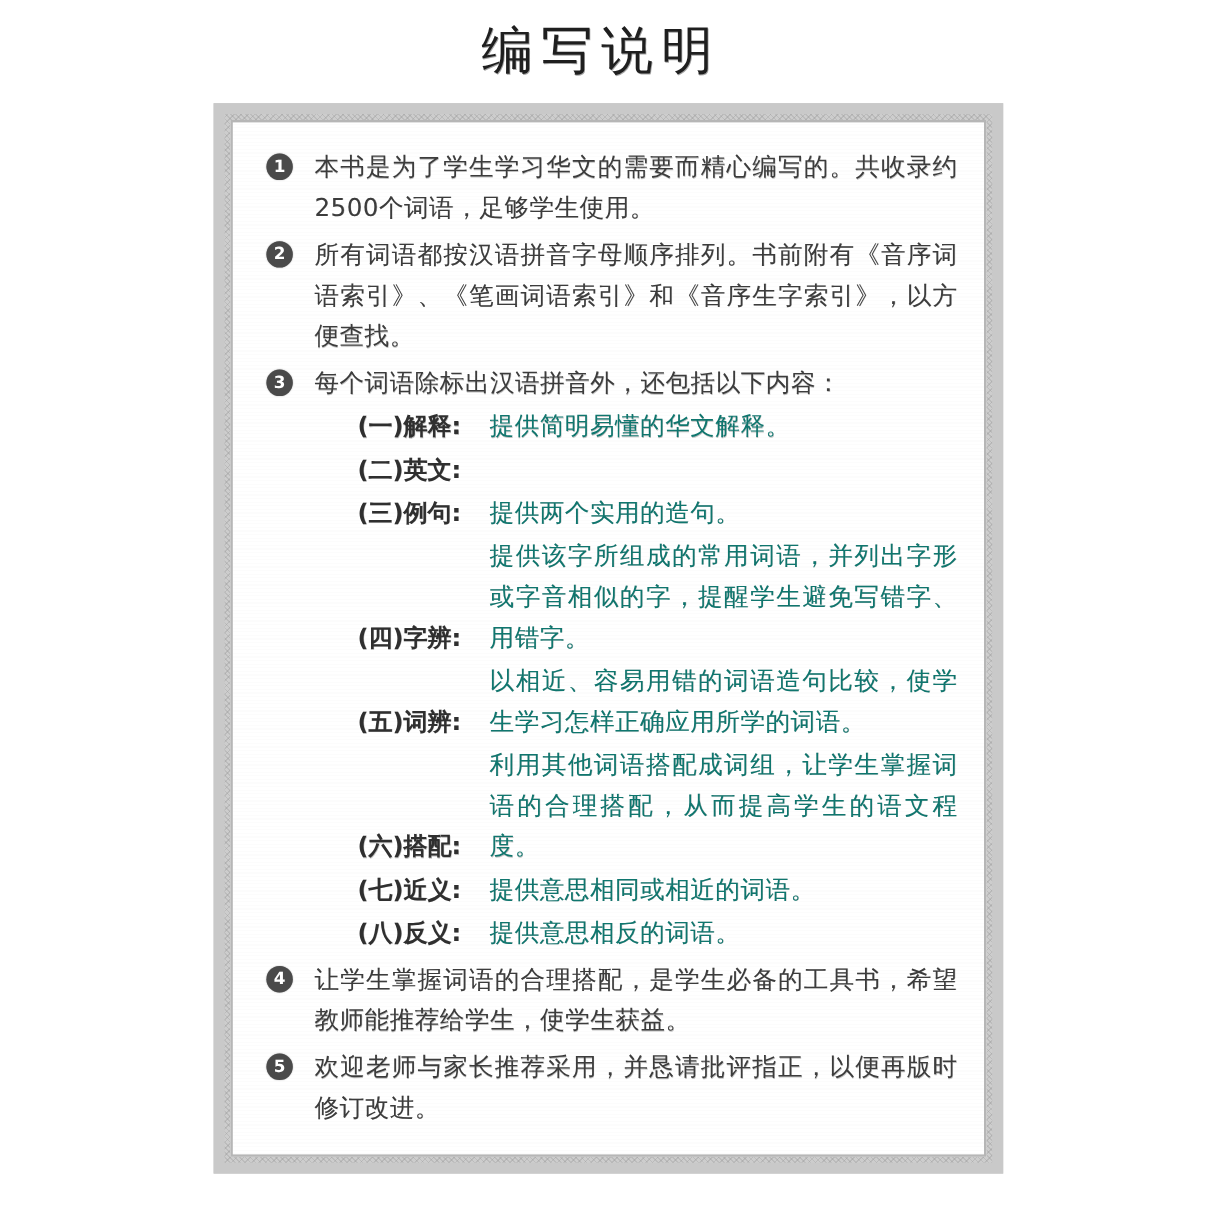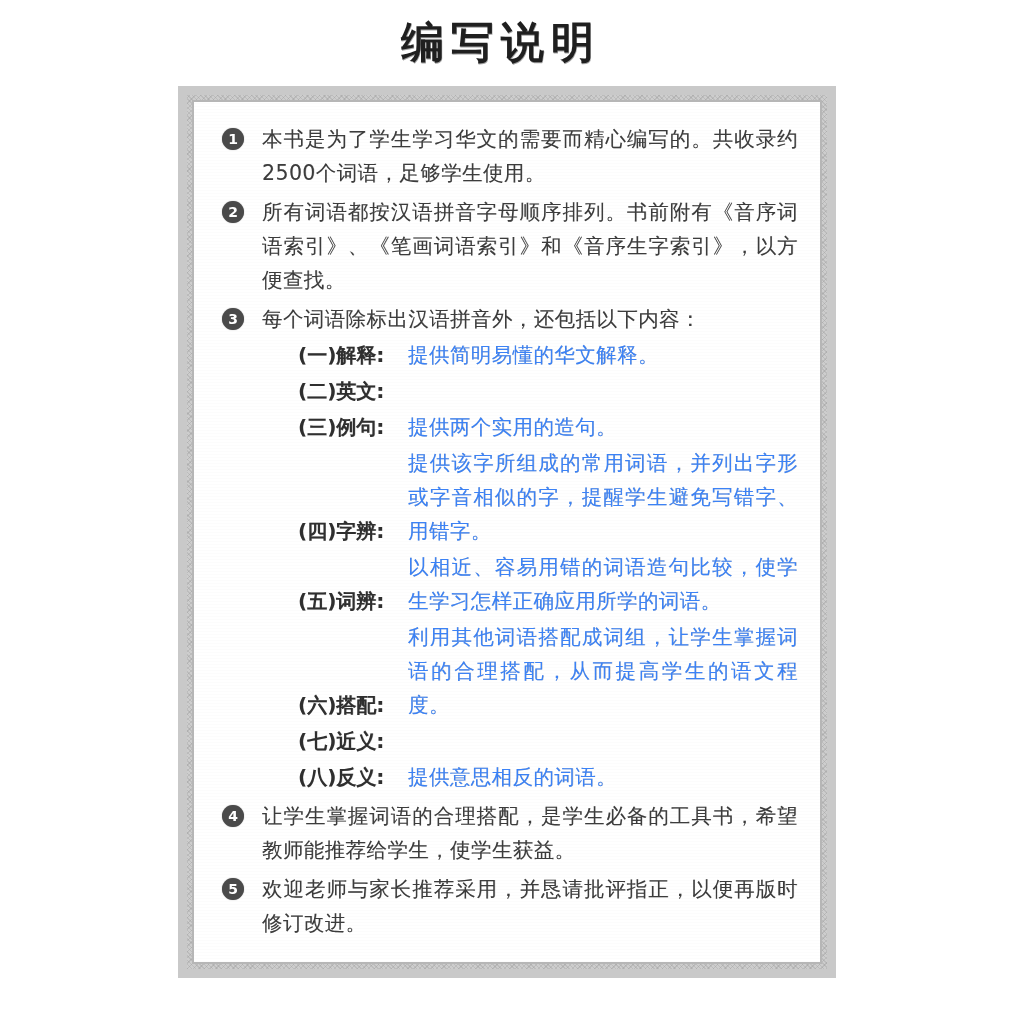--- a/index.html
+++ b/index.html
@@ -25,21 +25,21 @@
   }
 
   
   .doc-title {
     position: absolute;
     top: 14px;
     left: 0;
     width: 1002px;
     text-align: center;
     font-size: 43px;
-    font-weight: bold;
+    font-weight: normal;
     letter-spacing: 7px;
     color: #1f1f1f;
     text-shadow: 0.6px 0.6px 0 rgba(90,90,90,.55);
   }
 
   
   .frame-outer {
     position: absolute;
     left: 178px;
     top: 86px;
@@ -121,21 +121,21 @@
     color: #2f2f2f;
     letter-spacing: 0px;
     white-space: nowrap;
     text-shadow: 0.35px 0.35px 0 rgba(110,110,110,.45);
   }
   .sub-text {
     flex: 1 1 auto;
     font-size: 20.5px;
     line-height: 34px;
     letter-spacing: 0.4px;
-    color: #3b82f6;
+    color: #0f766e;
     text-align: justify;
     text-shadow: 0.35px 0.35px 0 rgba(120,120,120,.45);
   }
 
   
   .grain {
     position: absolute;
     inset: 0;
     pointer-events: none;
     background:
@@ -187,20 +187,21 @@
             <div class="subitem">
               <div class="sub-label">(五)词辨:</div>
               <div class="sub-text">以相近、容易用错的词语造句比较，使学生学习怎样正确应用所学的词语。</div>
             </div>
             <div class="subitem">
               <div class="sub-label">(六)搭配:</div>
               <div class="sub-text">利用其他词语搭配成词组，让学生掌握词语的合理搭配，从而提高学生的语文程度。</div>
             </div>
             <div class="subitem">
               <div class="sub-label">(七)近义:</div>
+              <div class="sub-text">提供意思相同或相近的词语。</div>
             </div>
             <div class="subitem">
               <div class="sub-label">(八)反义:</div>
               <div class="sub-text">提供意思相反的词语。</div>
             </div>
           </div>
         </div>
 
         <div class="item">
           <span class="bullet">4</span>

